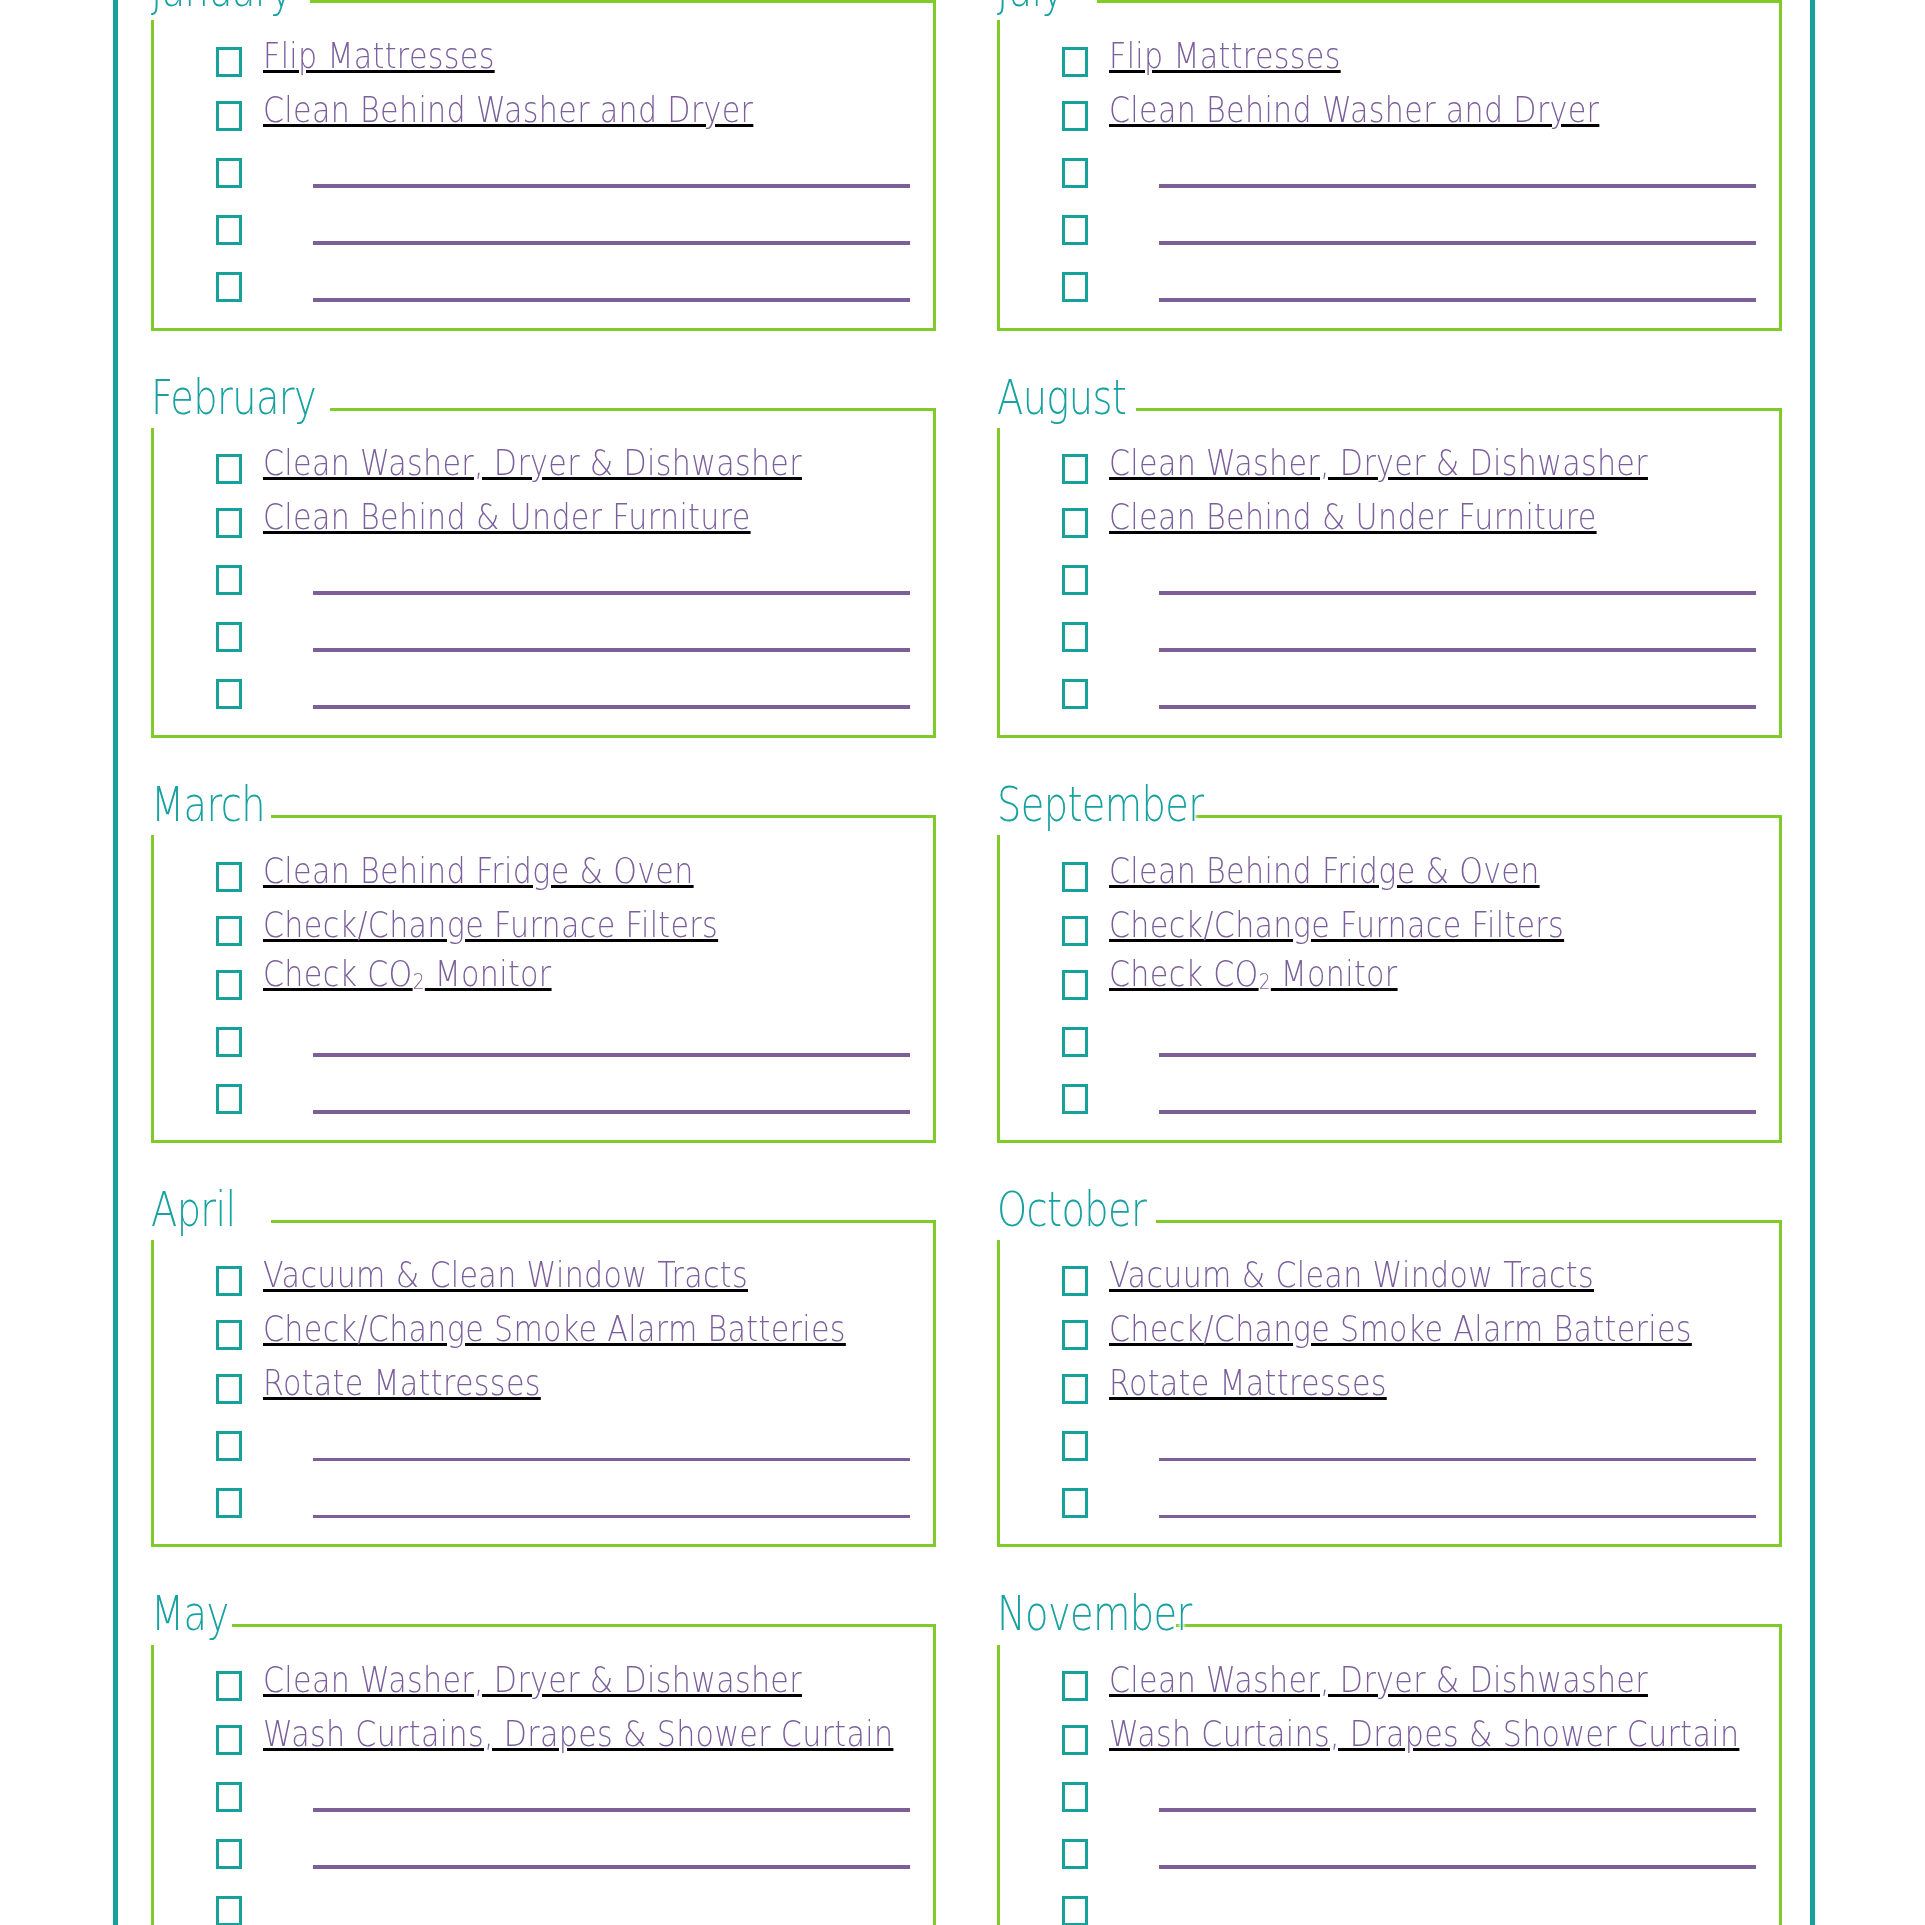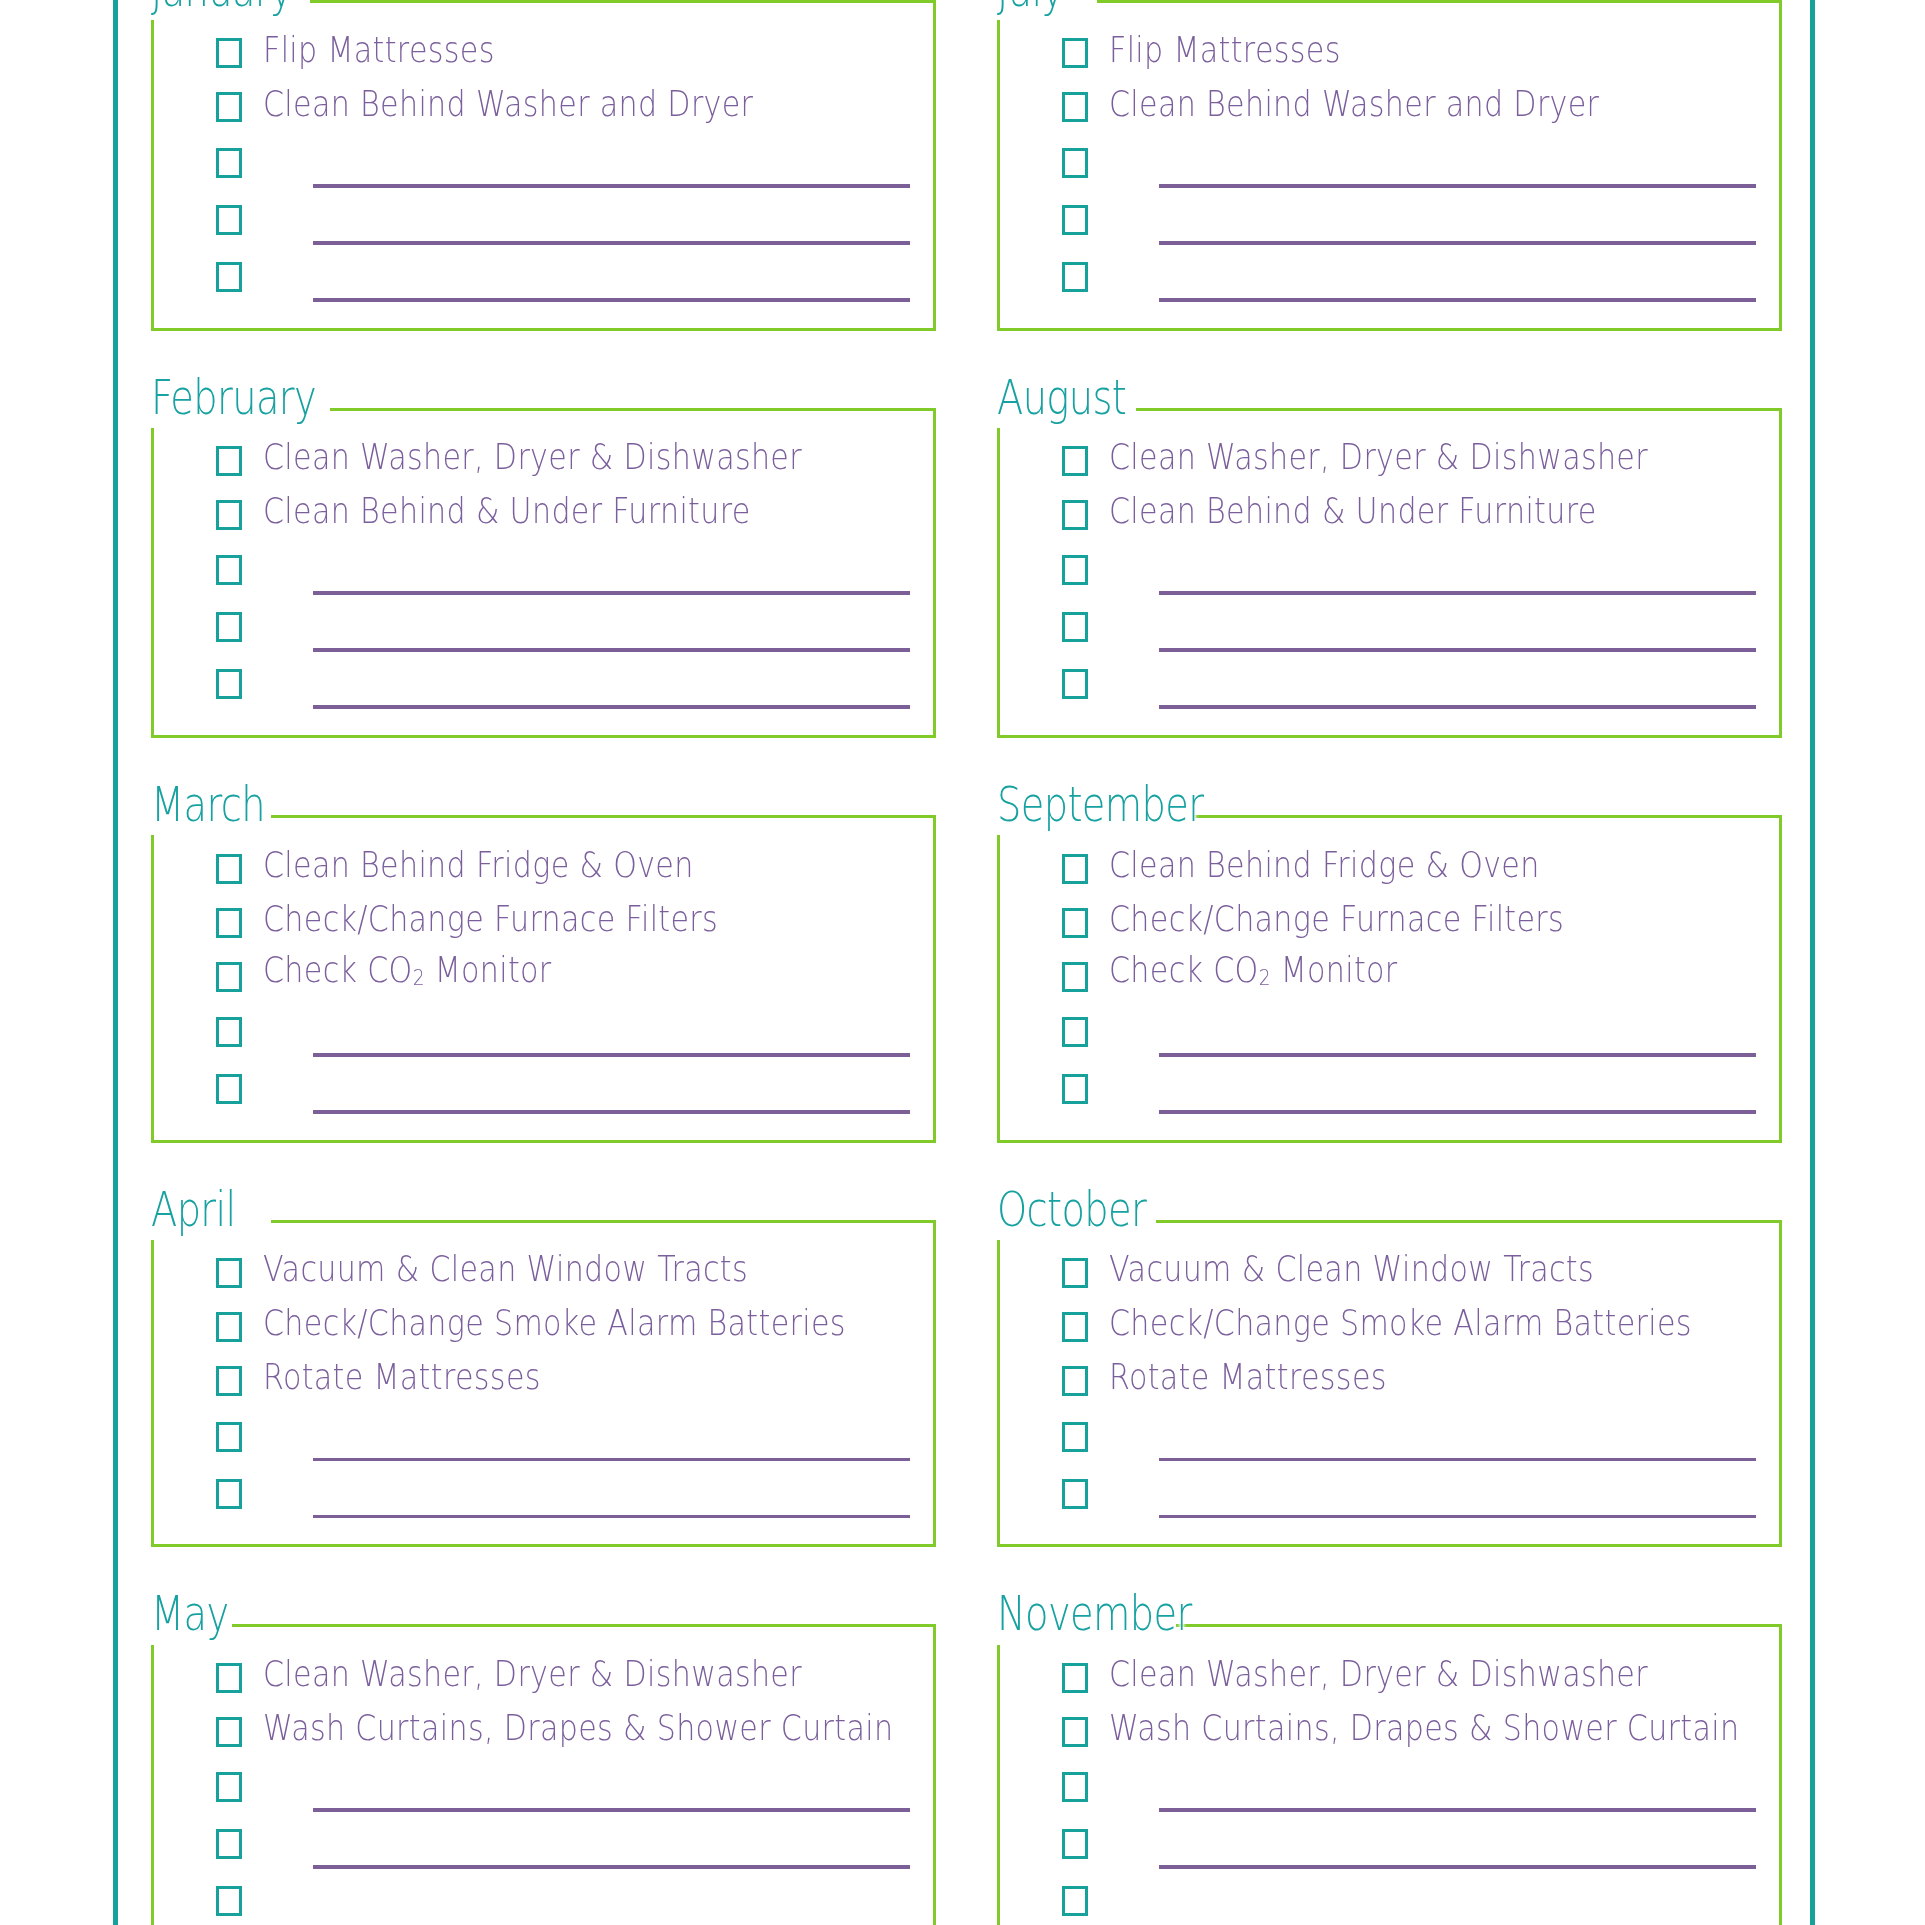--- a/index.html
+++ b/index.html
@@ -95,22 +95,23 @@
     left: -6.8px;
     width: 13.6px;
     background: #ffffff;
     z-index: 3;
   }
 
   
   .row {
     position: relative;
     display: flex;
-    align-items: center;
+    align-items: flex-end;
     height: 54px;
+    text-decoration: underline;
   }
   .row.blank { height: 57px; }
 
   .checkbox {
     flex: 0 0 auto;
     width: 26.4px;
     height: 30px;
     border: 3px solid #17a19b;
     margin-left: 62px;
     margin-top: 7.6px;

